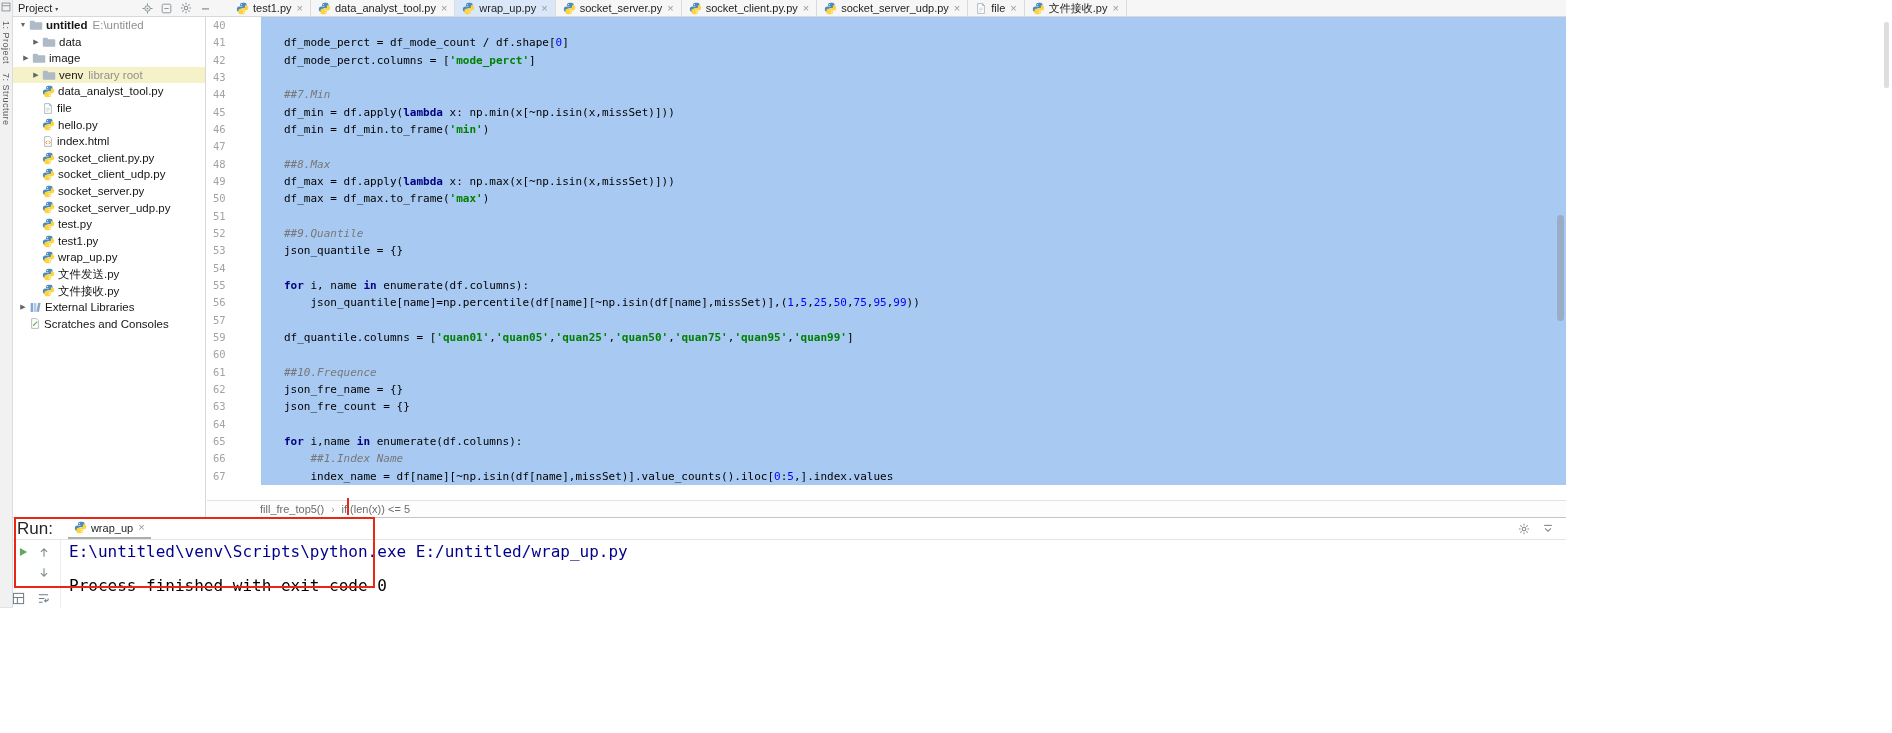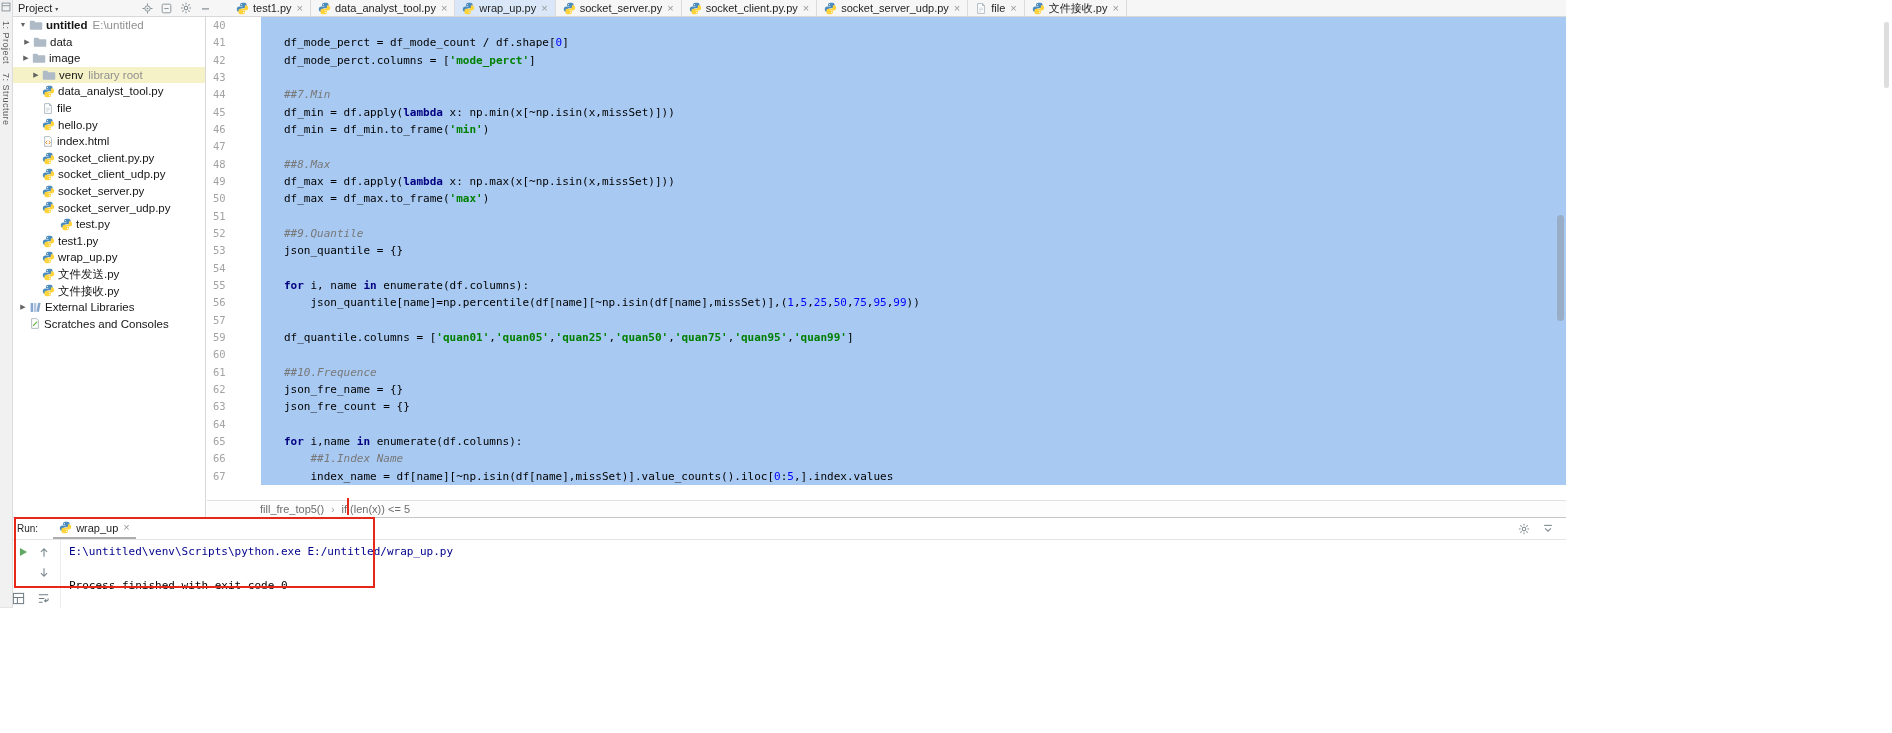--- a/index.html
+++ b/index.html
@@ -58,30 +58,30 @@
   
   .breadcrumbs{position:absolute;left:207px;top:500px;width:1359px;height:17px;background:#FDFDFD;
                border-top:1px solid #E2E2E2;display:flex;align-items:center;gap:7px;padding-left:53px;
                font-size:11px;color:#6E6E6E;box-sizing:border-box;}
   .bc-sep{color:#9A9A9A;font-size:10px;}
 
   
   .runpanel{position:absolute;left:13px;top:517px;width:1553px;height:91px;background:#fff;
             border-top:1px solid #C6C6C6;box-sizing:border-box;}
   .run-header{height:22px;display:flex;align-items:center;padding-left:4px;border-bottom:1px solid #E4E4E4;box-sizing:border-box;}
-  .run-label{font-size:10px;color:#262626;}
+  .run-label{font-size:17px;color:#262626;}
   .run-tab{display:flex;align-items:center;gap:4px;margin-left:15px;font-size:11px;color:#1F1F1F;
            height:100%;padding:0 6px;border-bottom:2px solid #ADADAD;box-sizing:border-box;}
   .run-header-icons{margin-left:auto;display:flex;gap:12px;padding-right:12px;align-items:center;}
   .run-body{display:flex;height:68px;}
   .run-toolbar{width:48px;flex:none;border-right:1px solid #EDEDED;display:flex;gap:9px;
                padding:6px 0 0 4px;position:relative;box-sizing:border-box;}
   .rt-col{display:flex;flex-direction:column;gap:9px;}
   .rt-bottom{position:absolute;left:-1px;bottom:3px;display:flex;gap:12px;}
-  .console{flex:1;font-family:"DejaVu Sans Mono","Liberation Mono",monospace;font-size:11px;
+  .console{flex:1;font-family:"DejaVu Sans Mono","Liberation Mono",monospace;font-size:16px;
            line-height:17px;padding:3px 0 0 8px;color:#000;}
   .cline{white-space:pre;}
   .cline.cmd{color:var(--c-command,#00008B);}
 
   
   .ann-rect{position:absolute;left:14px;top:517px;width:361px;height:71px;
             border:2px solid var(--c-annotation,#E8271B);z-index:60;box-sizing:border-box;pointer-events:none;}
   .ann-tick{position:absolute;left:347px;top:498px;width:2px;height:17px;background:var(--c-annotation,#E8271B);z-index:60;}
   .screen-thumb{position:absolute;left:1884px;top:22px;width:5px;height:66px;background:#DEDEDE;border-radius:2px;}
 </style>
@@ -231,21 +231,21 @@
       <div class="tree-row" style="padding-left: 4px;">
         <span class="chev">▼</span>
         <span class="svg-icon">
           <svg width="14" height="12" viewBox="0 0 16 14">
             <path fill="#AEBBC6" d="M.8 2.9c0-.5.4-1 1-1h4l1.5 1.8h7c.5 0 1 .4 1 1v6.9c0 .5-.5 1-1 1H1.8c-.6 0-1-.5-1-1V2.9z"></path>
           </svg>
         </span>
         <span class="tlab bold">untitled</span>
         <span class="tann">E:\untitled</span>
       </div>
-      <div class="tree-row" style="padding-left: 8px;">
+      <div class="tree-row" style="padding-left: 17px;">
         <span class="chev">▶</span>
         <span class="svg-icon">
           <svg width="14" height="12" viewBox="0 0 16 14">
             <path fill="#AEBBC6" d="M.8 2.9c0-.5.4-1 1-1h4l1.5 1.8h7c.5 0 1 .4 1 1v6.9c0 .5-.5 1-1 1H1.8c-.6 0-1-.5-1-1V2.9z"></path>
           </svg>
         </span>
         <span class="tlab">data</span>
       </div>
       <div class="tree-row" style="padding-left: 7px;">
         <span class="chev">▶</span>
@@ -340,21 +340,21 @@
       <div class="tree-row" style="padding-left: 17px;">
         <span class="chev"></span>
         <span class="svg-icon">
           <svg width="13" height="13" viewBox="0 0 16 16">
             <path fill="#4B8BBE" d="M7.9 1C6 1 5 1.9 5 3.4V5h3.1v.6H3.9C2.3 5.6 1 6.8 1 8.9c0 2.1 1.3 3.2 2.9 3.2H5v-1.9C5 8.8 6.1 7.6 7.7 7.6h3C12 7.6 13 6.6 13 5.3V3.4C13 1.9 12 1 10.4 1H7.9zM6.7 2.4c.4 0 .7.3.7.8 0 .4-.3.7-.7.7-.5 0-.8-.3-.8-.7 0-.5.3-.8.8-.8z"></path>
             <path fill="#FFD43B" d="M8.1 15c1.9 0 2.9-.9 2.9-2.4V11H7.9v-.6h4.2c1.6 0 2.9-1.2 2.9-3.3 0-2.1-1.3-3.2-2.9-3.2H11v1.9c0 1.4-1.1 2.6-2.7 2.6h-3C4 8.4 3 9.4 3 10.7v1.9C3 14.1 4 15 5.6 15h2.5zm1.2-1.4c-.4 0-.7-.3-.7-.8 0-.4.3-.7.7-.7.5 0 .8.3.8.7 0 .5-.3.8-.8.8z"></path>
           </svg>
         </span>
         <span class="tlab">socket_server_udp.py</span>
       </div>
-      <div class="tree-row" style="padding-left: 17px; margin-left: 18px;">
+      <div class="tree-row" style="padding-left: 17px;">
         <span class="chev"></span>
         <span class="svg-icon">
           <svg width="13" height="13" viewBox="0 0 16 16">
             <path fill="#4B8BBE" d="M7.9 1C6 1 5 1.9 5 3.4V5h3.1v.6H3.9C2.3 5.6 1 6.8 1 8.9c0 2.1 1.3 3.2 2.9 3.2H5v-1.9C5 8.8 6.1 7.6 7.7 7.6h3C12 7.6 13 6.6 13 5.3V3.4C13 1.9 12 1 10.4 1H7.9zM6.7 2.4c.4 0 .7.3.7.8 0 .4-.3.7-.7.7-.5 0-.8-.3-.8-.7 0-.5.3-.8.8-.8z"></path>
             <path fill="#FFD43B" d="M8.1 15c1.9 0 2.9-.9 2.9-2.4V11H7.9v-.6h4.2c1.6 0 2.9-1.2 2.9-3.3 0-2.1-1.3-3.2-2.9-3.2H11v1.9c0 1.4-1.1 2.6-2.7 2.6h-3C4 8.4 3 9.4 3 10.7v1.9C3 14.1 4 15 5.6 15h2.5zm1.2-1.4c-.4 0-.7-.3-.7-.8 0-.4.3-.7.7-.7.5 0 .8.3.8.7 0 .5-.3.8-.8.8z"></path>
           </svg>
         </span>
         <span class="tlab">test.py</span>
       </div>
       <div class="tree-row" style="padding-left: 17px;">

